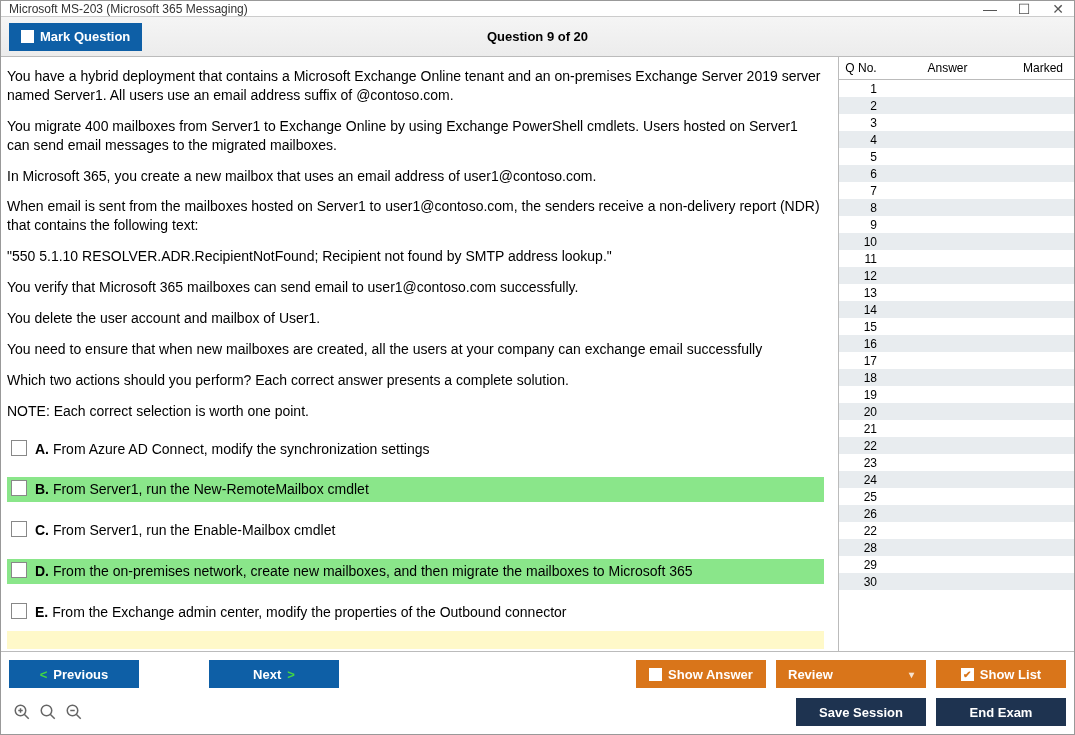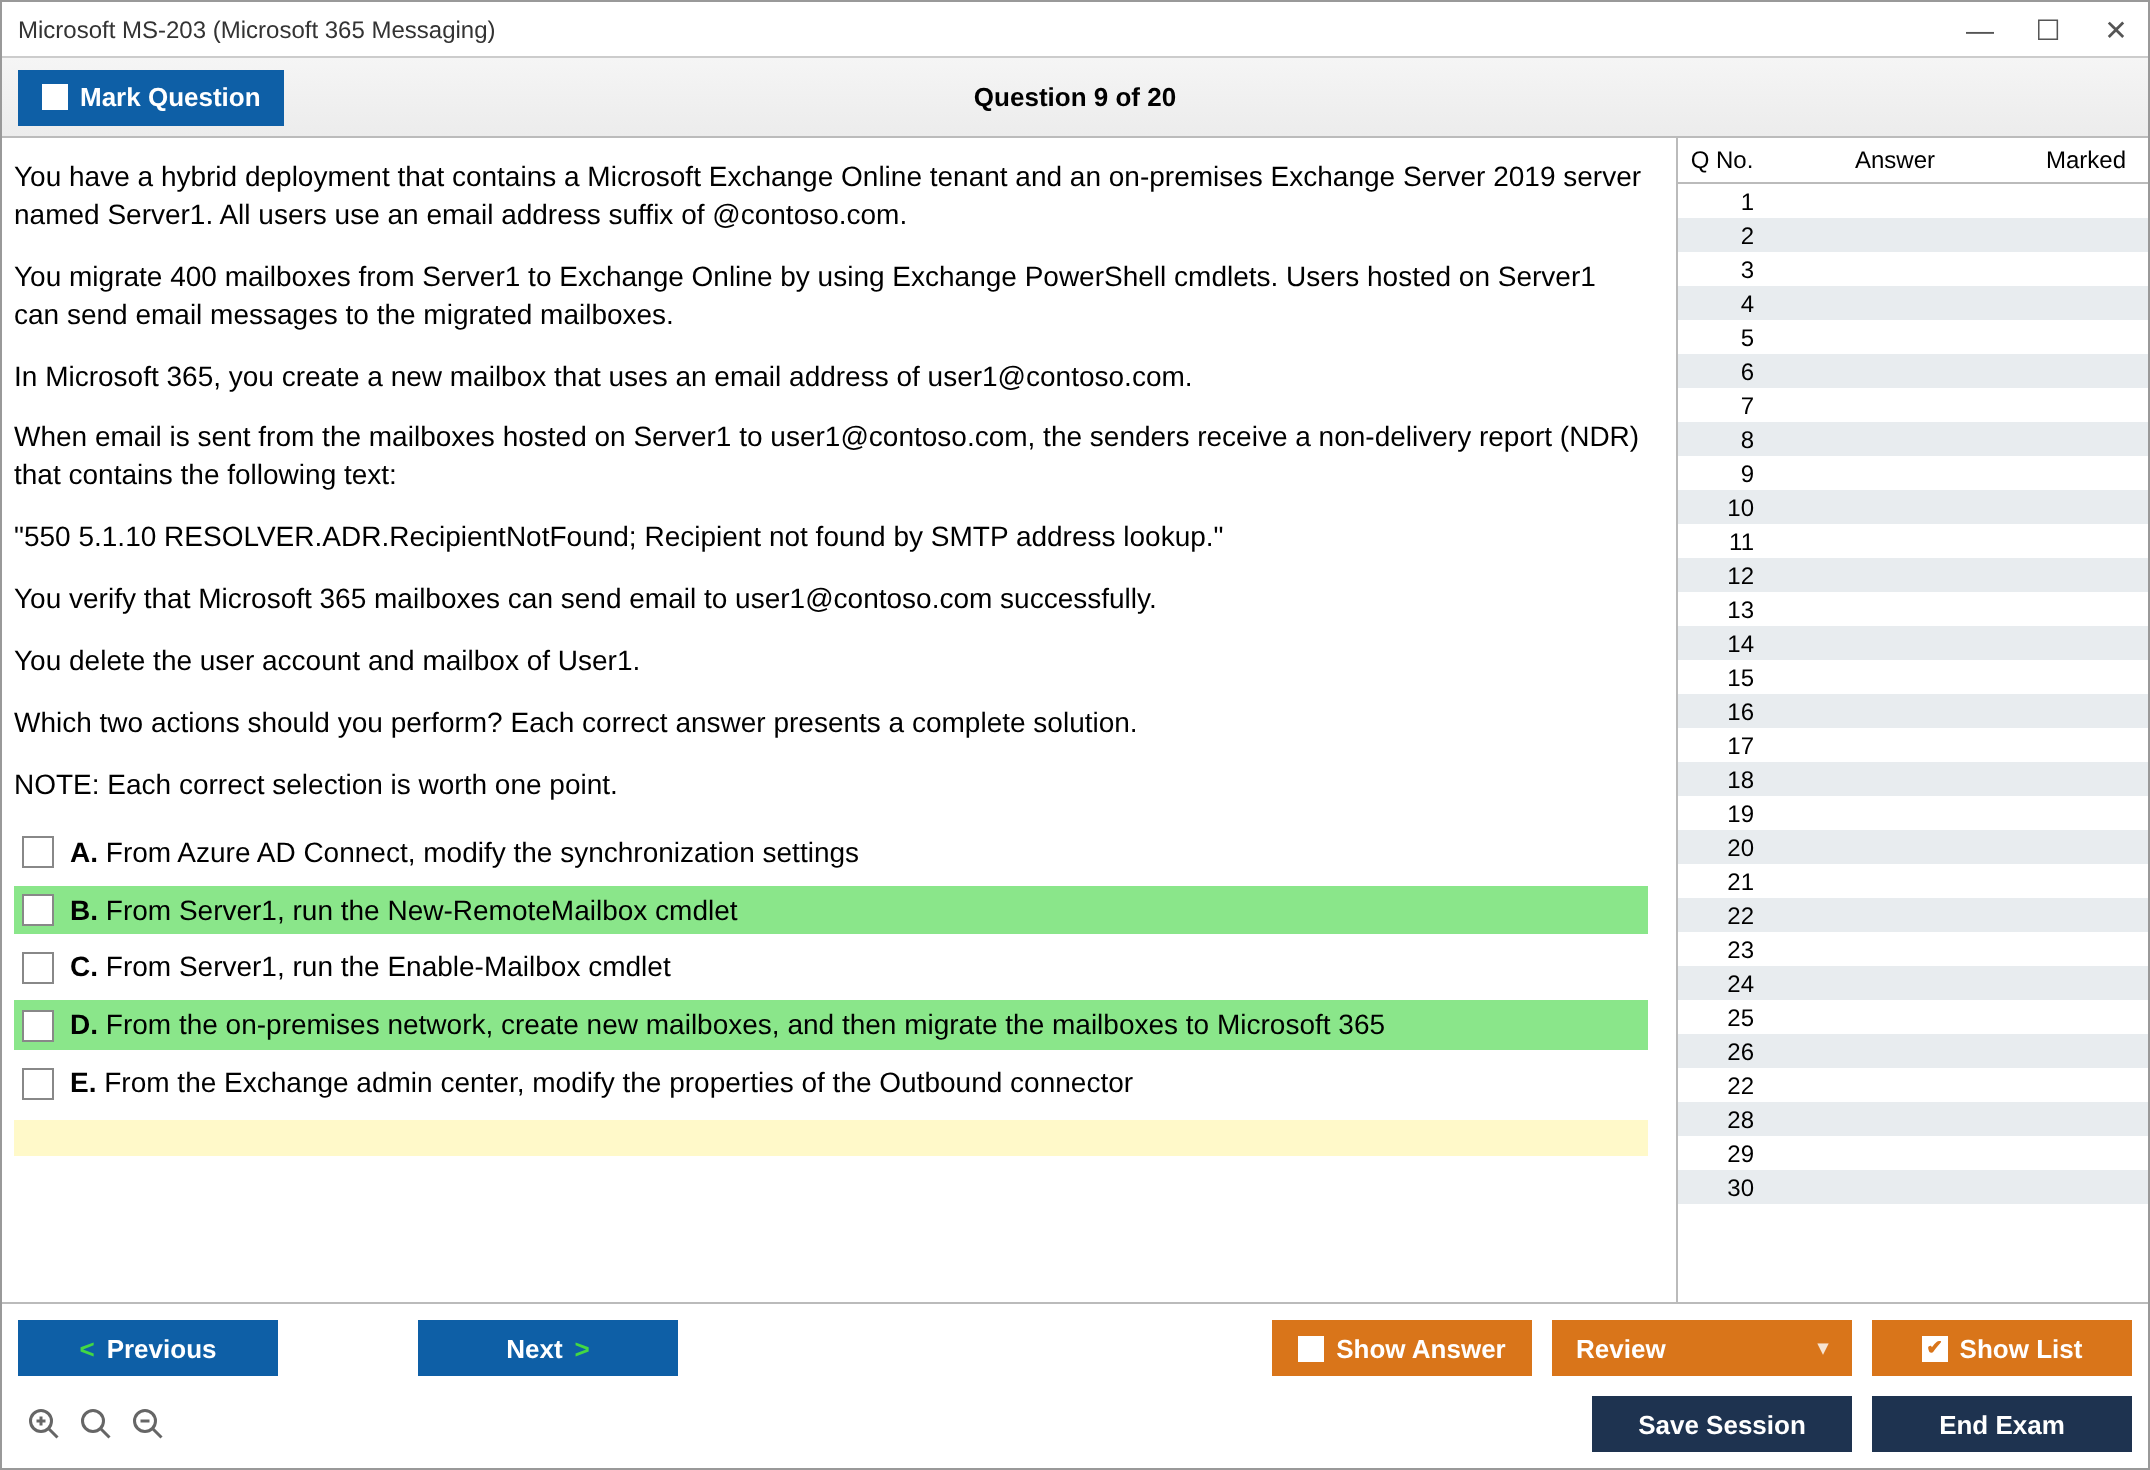--- a/index.html
+++ b/index.html
@@ -11,21 +11,21 @@
   }
   .window {
     width: 1075px;
     height: 735px;
     border: 1px solid #999;
     display: flex;
     flex-direction: column;
     position: relative;
   }
   .titlebar {
-    height: 28px;
+    height: 16px;
     display: flex;
     align-items: center;
     justify-content: space-between;
     padding: 0 8px;
     font-size: 12px;
     color: #333;
     border-bottom: 1px solid #ccc;
   }
   .titlebar-controls { display: flex; gap: 18px; color: #555; font-size: 14px; }
   .titlebar-controls span { cursor: pointer; width:16px; text-align:center; }
@@ -76,24 +76,25 @@
     flex: 1;
     overflow-y: scroll;
     padding: 10px 14px 0 6px;
     font-size: 14px;
     line-height: 1.35;
   }
   .question-panel p { margin: 0 0 12px 0; }
   .options { margin-top: 8px; }
   .option-row {
     display: flex;
-    align-items: center;
+    align-items: flex-start;
     gap: 8px;
     padding: 3px 4px;
     margin-bottom: 4px;
+    margin-top: 16px;
   }
   .option-row.correct { background: #8ae68a; }
   .option-check {
     width: 16px; height: 16px;
     border: 1px solid #888;
     background: #fff;
     flex-shrink: 0;
   }
   .option-text b { font-weight: bold; }
   .yellow-spacer { background:#fff9c9; height:18px; margin-top:6px;}
@@ -189,20 +190,21 @@
 
     <div class="question-panel">
       <div id="paragraphs">
           <p>You have a hybrid deployment that contains a Microsoft Exchange Online tenant and an on-premises Exchange Server 2019 server named Server1. All users use an email address suffix of @contoso.com.</p>
           <p>You migrate 400 mailboxes from Server1 to Exchange Online by using Exchange PowerShell cmdlets. Users hosted on Server1 can send email messages to the migrated mailboxes.</p>
           <p>In Microsoft 365, you create a new mailbox that uses an email address of user1@contoso.com.</p>
           <p>When email is sent from the mailboxes hosted on Server1 to user1@contoso.com, the senders receive a non-delivery report (NDR) that contains the following text:</p>
           <p>"550 5.1.10 RESOLVER.ADR.RecipientNotFound; Recipient not found by SMTP address lookup."</p>
           <p>You verify that Microsoft 365 mailboxes can send email to user1@contoso.com successfully.</p>
           <p>You delete the user account and mailbox of User1.</p>
+          <p>You need to ensure that when new mailboxes are created, all the users at your company can exchange email successfully</p>
           <p>Which two actions should you perform? Each correct answer presents a complete solution.</p>
           <p>NOTE: Each correct selection is worth one point.</p>
         </div>
       <div class="options" id="options">
           <div class="option-row">
             <div class="option-check"></div>
             <div class="option-text"><b>A. </b>From Azure AD Connect, modify the synchronization settings</div>
           </div>
           <div class="option-row correct">
             <div class="option-check"></div>

